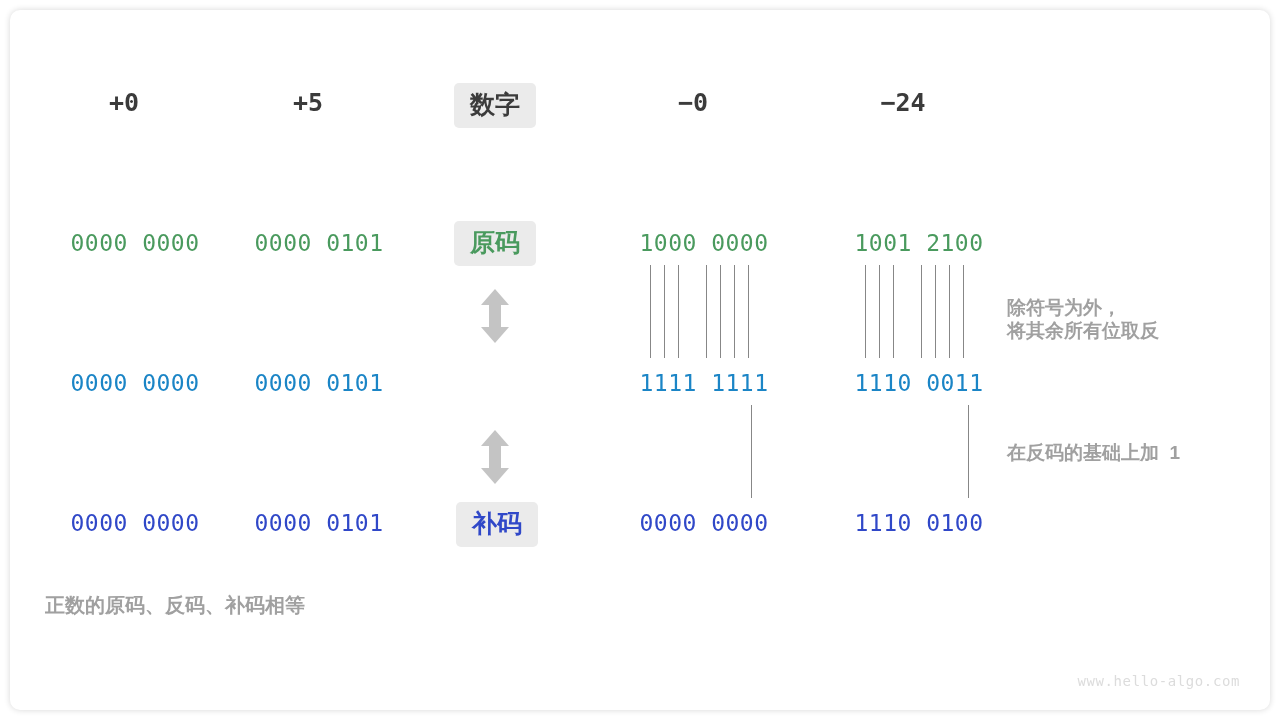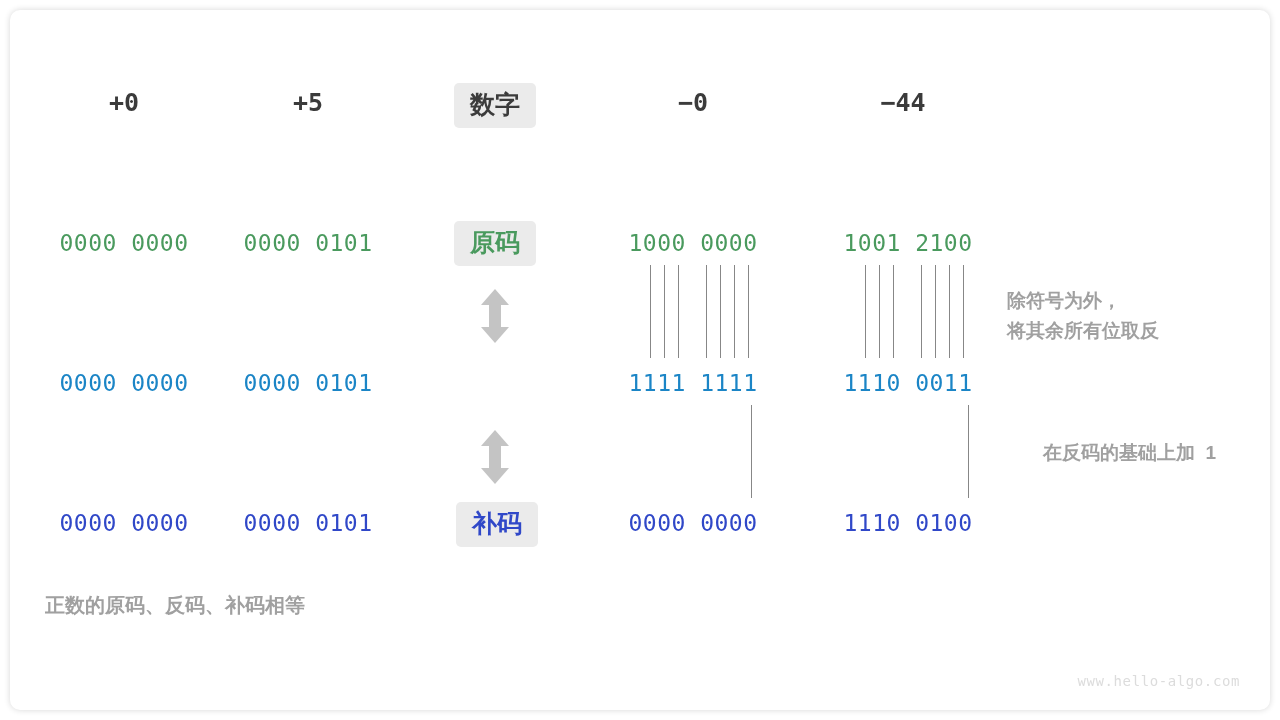--- a/index.html
+++ b/index.html
@@ -66,20 +66,21 @@
 
   
   .bits {
     font-family: "DejaVu Sans Mono", monospace;
     font-size: 23px;
     font-weight: normal;
     letter-spacing: 0.5px;
     text-align: center;
     transform: translateX(-50%);
     white-space: pre;
+    margin-left: 11px;
   }
   .c-green  { color: #4a9a5e; }
   .c-blue   { color: #1b85c6; }
   .c-indigo { color: #3048c8; }
 
   
   .vline {
     background: #878787;
     width: 1px;
   }
@@ -116,21 +117,21 @@
 </style>
 </head>
 <body>
 
 <div id="figure">
   <div id="card"></div>
 
   <div class="abs num-label" style="left:124px; top:88px;">+0</div>
   <div class="abs num-label" style="left:308px; top:88px;">+5</div>
   <div class="abs num-label" style="left:693px; top:88px;">−0</div>
-  <div class="abs num-label" style="left:903px; top:88px;">−44</div>
+  <div class="abs num-label" style="left:903px; top:88px;">−24</div>
 
   <div class="abs badge badge-dark" style="left:495px; top:83px;">数字</div>
 
   <div class="abs bits c-green" style="left:124px; top:230px;">0000 0000</div>
   <div class="abs bits c-green" style="left:308px; top:230px;">0000 0101</div>
   <div class="abs bits c-green" style="left:693px; top:230px;">1000 0000</div>
   <div class="abs bits c-green" style="left:908px; top:230px;">1001 2100</div>
 
   <div class="abs badge badge-green" style="left:495px; top:221px;">原码</div>
 
@@ -149,39 +150,39 @@
   <div class="abs vline" style="left:935px; top:265px; height:93px;"></div>
   <div class="abs vline" style="left:949px; top:265px; height:93px;"></div>
   <div class="abs vline" style="left:963px; top:265px; height:93px;"></div>
 
   <div class="abs dbl-arrow" style="left:495px; top:288px;">
     <svg width="34" height="56" viewBox="0 0 34 56" aria-hidden="true">
       <path d="M17 1 L31 17 L23 17 L23 39 L31 39 L17 55 L3 39 L11 39 L11 17 L3 17 Z" fill="#c4c4c4"></path>
     </svg>
   </div>
 
-  <div class="abs note" style="left:1007px; top:285px;">除符号为外，</div>
+  <div class="abs note" style="left:1007px; top:292px;">除符号为外，</div>
   <div class="abs note" style="left:1007px; top:315px;">将其余所有位取反</div>
 
   <div class="abs bits c-blue" style="left:124px; top:370px;">0000 0000</div>
   <div class="abs bits c-blue" style="left:308px; top:370px;">0000 0101</div>
   <div class="abs bits c-blue" style="left:693px; top:370px;">1111 1111</div>
   <div class="abs bits c-blue" style="left:908px; top:370px;">1110 0011</div>
 
 
   <div class="abs vline" style="left:751px; top:405px; height:93px;"></div>
   <div class="abs vline" style="left:968px; top:405px; height:93px;"></div>
 
   <div class="abs dbl-arrow" style="left:495px; top:429px;">
     <svg width="34" height="56" viewBox="0 0 34 56" aria-hidden="true">
       <path d="M17 1 L31 17 L23 17 L23 39 L31 39 L17 55 L3 39 L11 39 L11 17 L3 17 Z" fill="#c4c4c4"></path>
     </svg>
   </div>
 
-  <div class="abs note" style="left:1007px; top:437px;margin-left:36px;">在反码的基础上加  1</div>
+  <div class="abs note" style="left:1007px; top:437px;">在反码的基础上加  1</div>
 
   <div class="abs bits c-indigo" style="left:124px; top:510px;">0000 0000</div>
   <div class="abs bits c-indigo" style="left:308px; top:510px;">0000 0101</div>
   <div class="abs bits c-indigo" style="left:693px; top:510px;">0000 0000</div>
   <div class="abs bits c-indigo" style="left:908px; top:510px;">1110 0100</div>
 
   <div class="abs badge badge-indigo" style="left:497px; top:502px;">补码</div>
 
   <div class="abs caption" style="left:45px; top:592px;">正数的原码、反码、补码相等</div>
 

